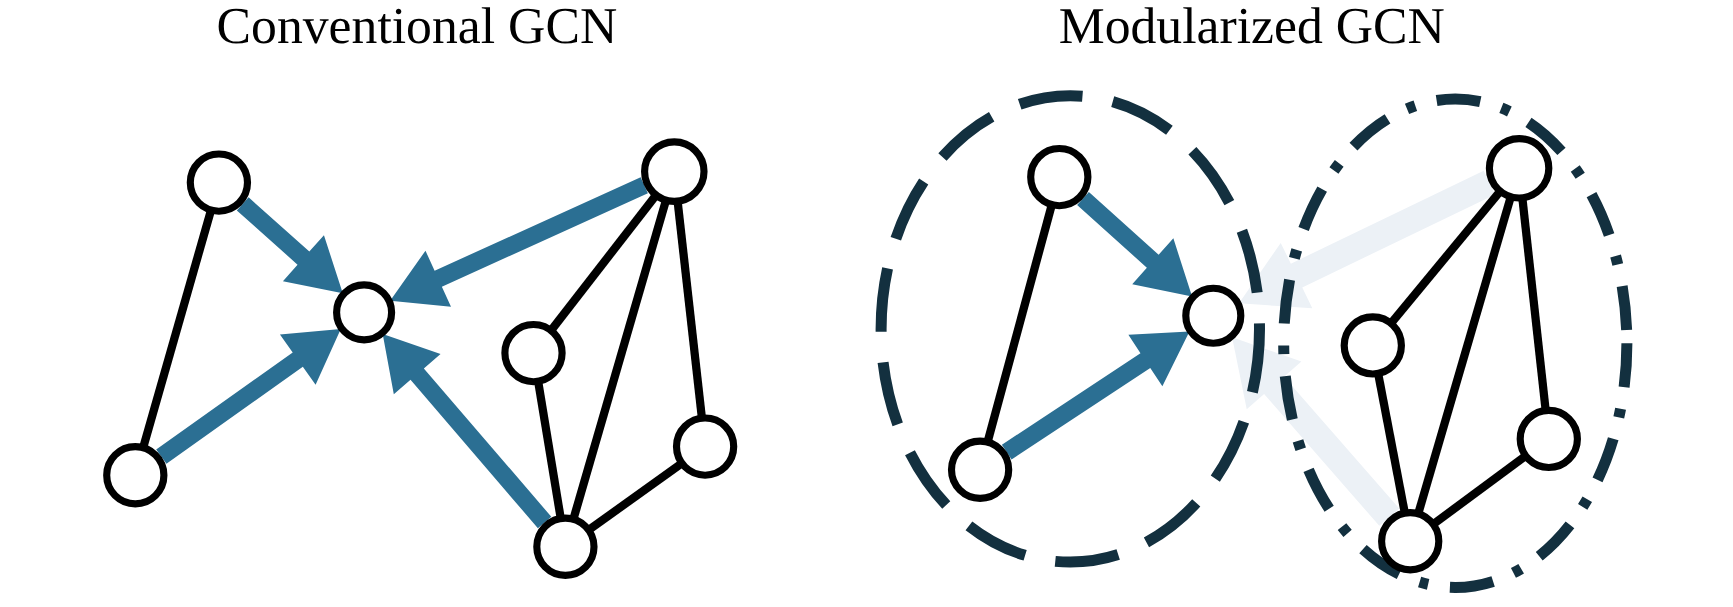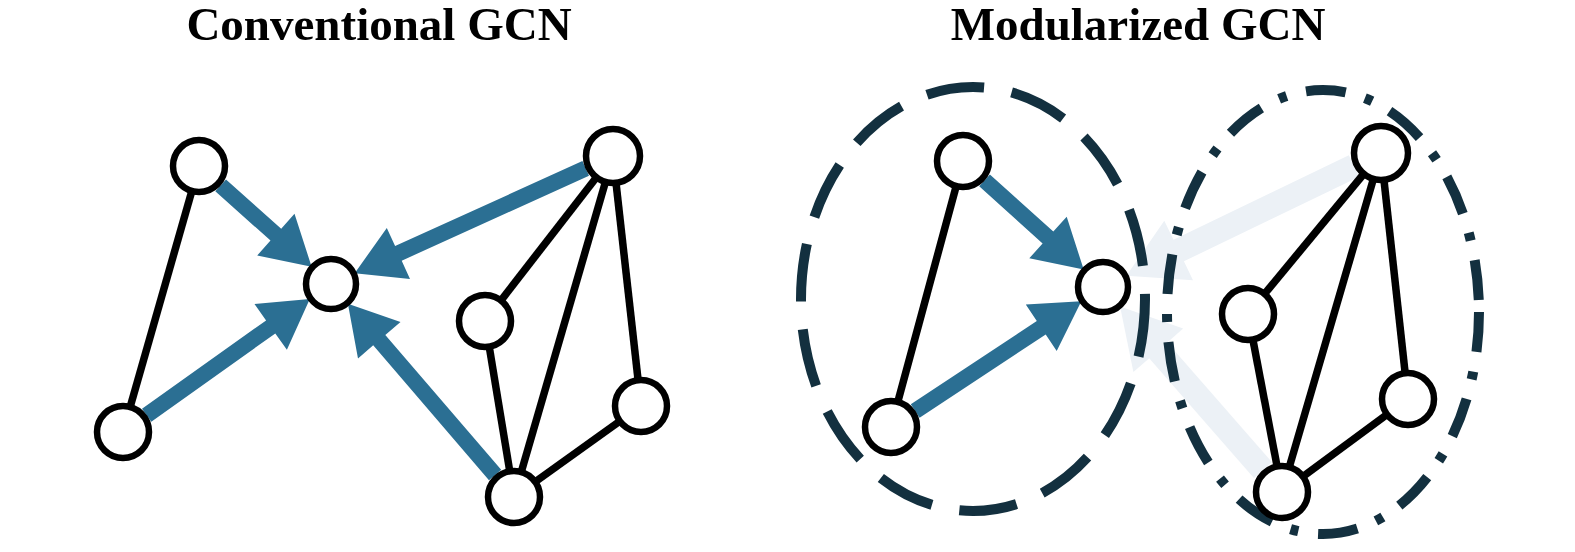--- a/index.html
+++ b/index.html
@@ -3,21 +3,20 @@
 <meta charset="utf-8">
 <style>
   html, body { margin: 0; padding: 0; background: #ffffff; }
   .stage {
     position: relative;
     width: 1575px;
     height: 552px;
     background: #ffffff;
     overflow: hidden;
     font-family: "Liberation Serif", serif;
-    font-weight: bold;
   }
   .panel-title {
     position: absolute;
     top: -2px;
     width: 440px;
     line-height: 52px;
     text-align: center;
     font-size: 47px;
     color: #000000;
     white-space: nowrap;

